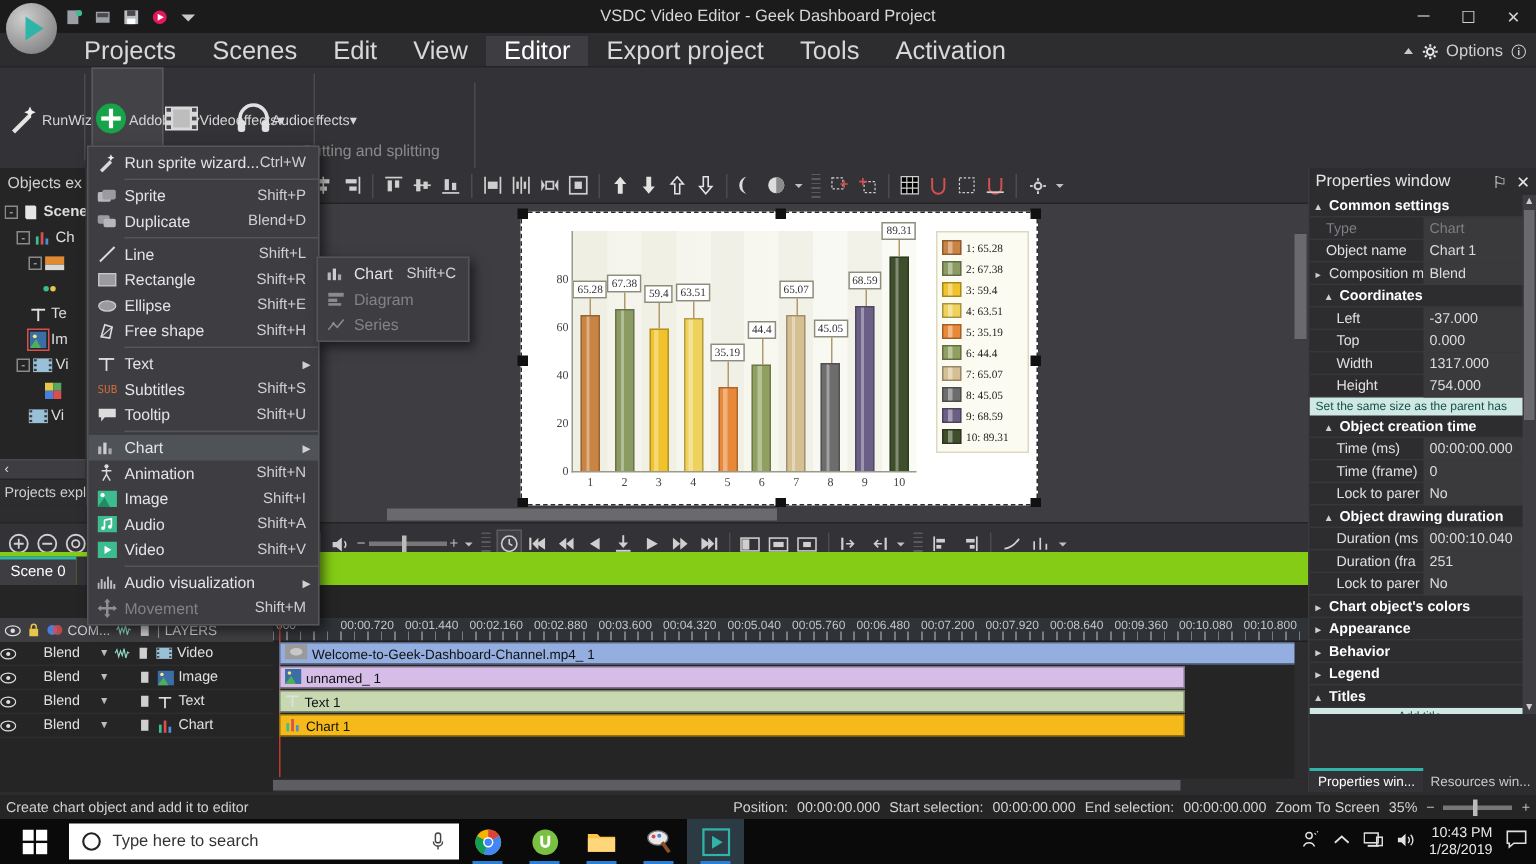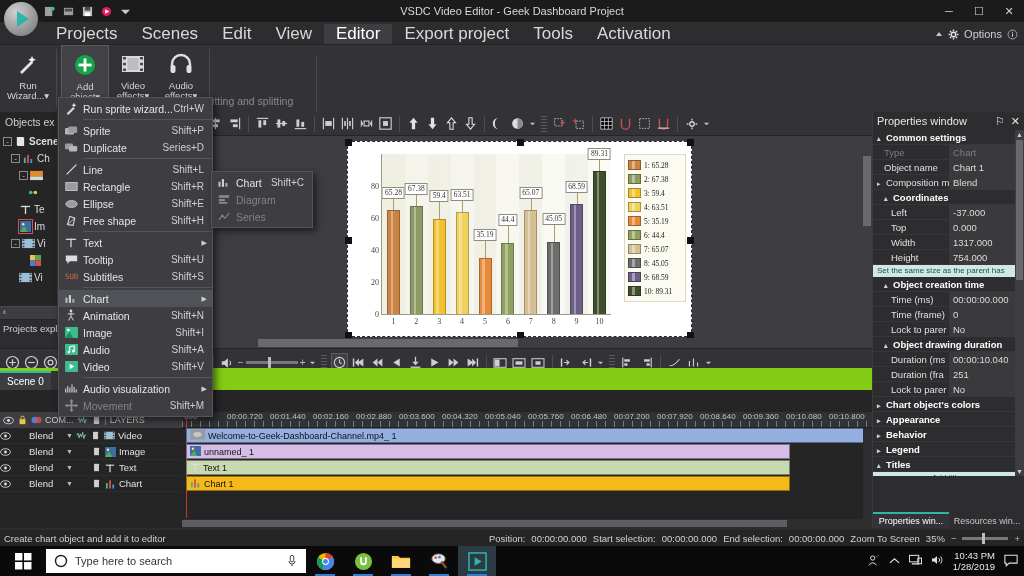--- a/index.html
+++ b/index.html
@@ -32,21 +32,21 @@
   .menubar { position:absolute; left:44px; top:24px; height:20px; display:flex; align-items:stretch; }
   .menubar .mi { padding:0 12px; line-height:20px; font-size:17px; color:#d8d8d8; }
   .menubar .mi.active { background:#3e3e42; color:#fff; }
   .opts { position:absolute; right:6px; top:24px; height:20px; display:flex; align-items:center;
           gap:5px; font-size:11px; color:#cfcfcf; }
 
   
   .ribbon { position:absolute; left:0; top:44px; width:1024px; height:68px;
             background:#333337; border-top:1px solid #252526; }
   .rb-group { position:absolute; top:0; height:68px; display:flex; align-items:flex-start; }
-  .rb-btn { width:48px; height:66px; display:flex; flex-direction:column; align-items:center;
+  .rb-btn { width:48px; height:66px; display:flex; flex-direction:row; align-items:center;
             padding-top:5px; color:#d5d5d5; font-size:9.5px; text-align:center; line-height:10px; }
   .rb-btn.sel { background:#434347; border:1px solid #5a5a5e; }
   .rb-ico { height:28px; display:flex; align-items:center; justify-content:center; margin-bottom:3px; }
   .rb-sep { width:1px; height:58px; background:#4a4a4e; margin:4px 4px 0 4px; }
   .tools-panel { position:absolute; left:170px; top:44px; width:140px; height:68px; }
   .tools-title { position:absolute; left:16px; top:6px; font-size:10.5px; color:#8a8a8a;
                  display:flex; align-items:center; gap:4px; }
   .tools-row { position:absolute; left:10px; top:26px; display:flex; align-items:center; gap:3px; }
   .tools-lbl { position:absolute; left:0; top:52px; width:140px; text-align:center;
                font-size:10px; color:#c8c8c8; }
@@ -1527,21 +1527,21 @@
         <span class="mkey">Shift+P</span>
       </div>
       <div class="mrow">
         <span class="micon">
           <svg width="13" height="11" viewBox="0 0 16 12">
             <rect x="0" y="1" width="10" height="7" rx="1.5" fill="#9a9aa0"></rect>
             <rect x="5" y="4" width="10" height="7" rx="1.5" fill="#b7b7bb"></rect>
           </svg>
         </span>
         <span class="mlabel">Duplicate</span>
-        <span class="mkey">Series+D</span>
+        <span class="mkey">Blend+D</span>
       </div>
       <div class="msep"></div>
       <div class="mrow">
         <span class="micon">
           <svg width="13" height="13" viewBox="0 0 16 16">
             <path d="M2 14 L14 2" stroke="#dcdcdc" stroke-width="1.6"></path>
           </svg>
         </span>
         <span class="mlabel">Line</span>
         <span class="mkey">Shift+L</span>
@@ -1581,34 +1581,34 @@
             <rect x="1" y="2" width="12" height="1.4" fill="#e0e0e0"></rect>
             <rect x="6.3" y="2" width="1.4" height="10" fill="#e0e0e0"></rect>
           </svg>
         </span>
         <span class="mlabel">Text</span>
         <span class="msub">▶</span>
       </div>
       <div class="mrow">
         <span class="micon">
           <svg width="13" height="11" viewBox="0 0 16 12">
+            <text x="0" y="9" font-size="9" fill="#d06a3a" font-family="monospace">SUB</text>
+          </svg>
+        </span>
+        <span class="mlabel">Subtitles</span>
+        <span class="mkey">Shift+S</span>
+      </div>
+      <div class="mrow">
+        <span class="micon">
+          <svg width="13" height="11" viewBox="0 0 16 12">
             <path d="M1 1 H15 V8 H6 L3 11.5 V8 H1 Z" fill="#dcdcdc"></path>
           </svg>
         </span>
         <span class="mlabel">Tooltip</span>
         <span class="mkey">Shift+U</span>
-      </div>
-      <div class="mrow">
-        <span class="micon">
-          <svg width="13" height="11" viewBox="0 0 16 12">
-            <text x="0" y="9" font-size="9" fill="#d06a3a" font-family="monospace">SUB</text>
-          </svg>
-        </span>
-        <span class="mlabel">Subtitles</span>
-        <span class="mkey">Shift+S</span>
       </div>
       <div class="msep"></div>
       <div class="mrow hl">
         <span class="micon">
           <svg width="12" height="11" viewBox="0 0 14 12">
             <rect x="0.5" y="5" width="2.5" height="6" fill="#b9b9bd"></rect>
             <rect x="4.5" y="2" width="2.5" height="9" fill="#cfcfd3"></rect>
             <rect x="8.5" y="6.5" width="2.5" height="4.5" fill="#a8a8ac"></rect>
           </svg>
         </span>

